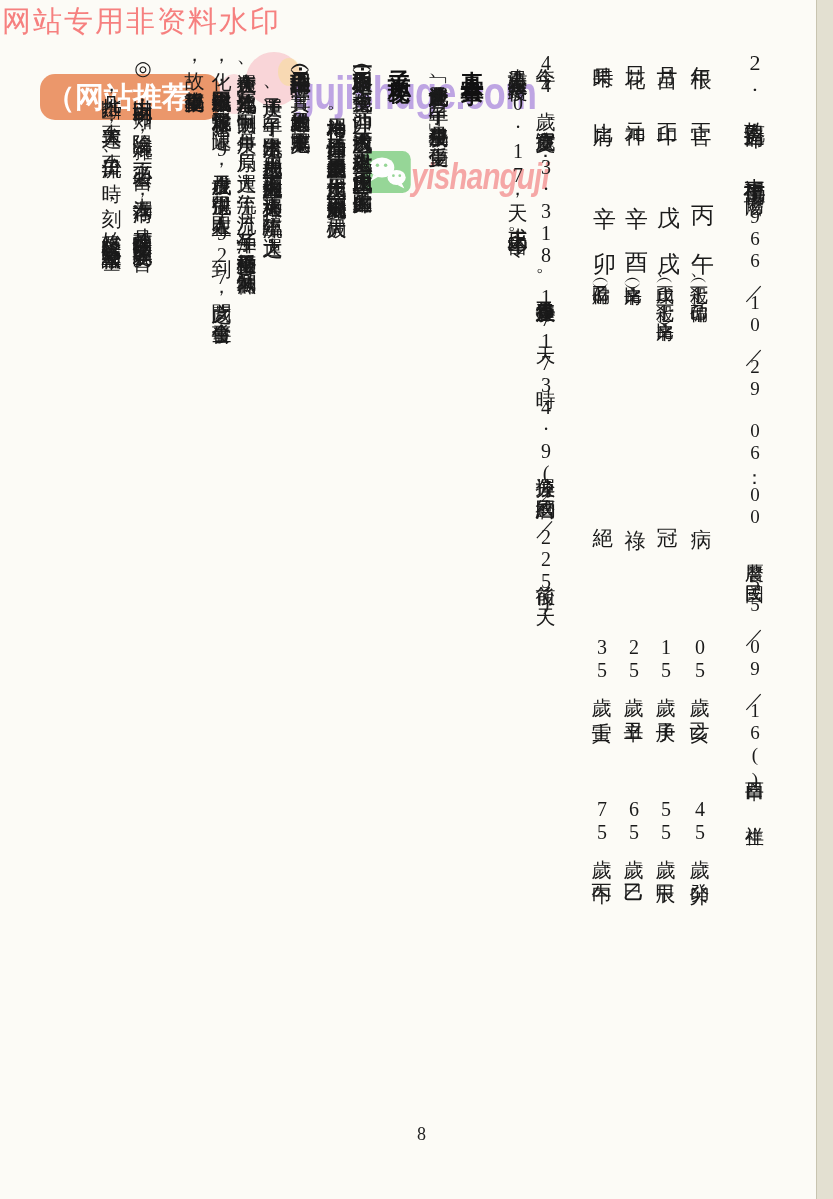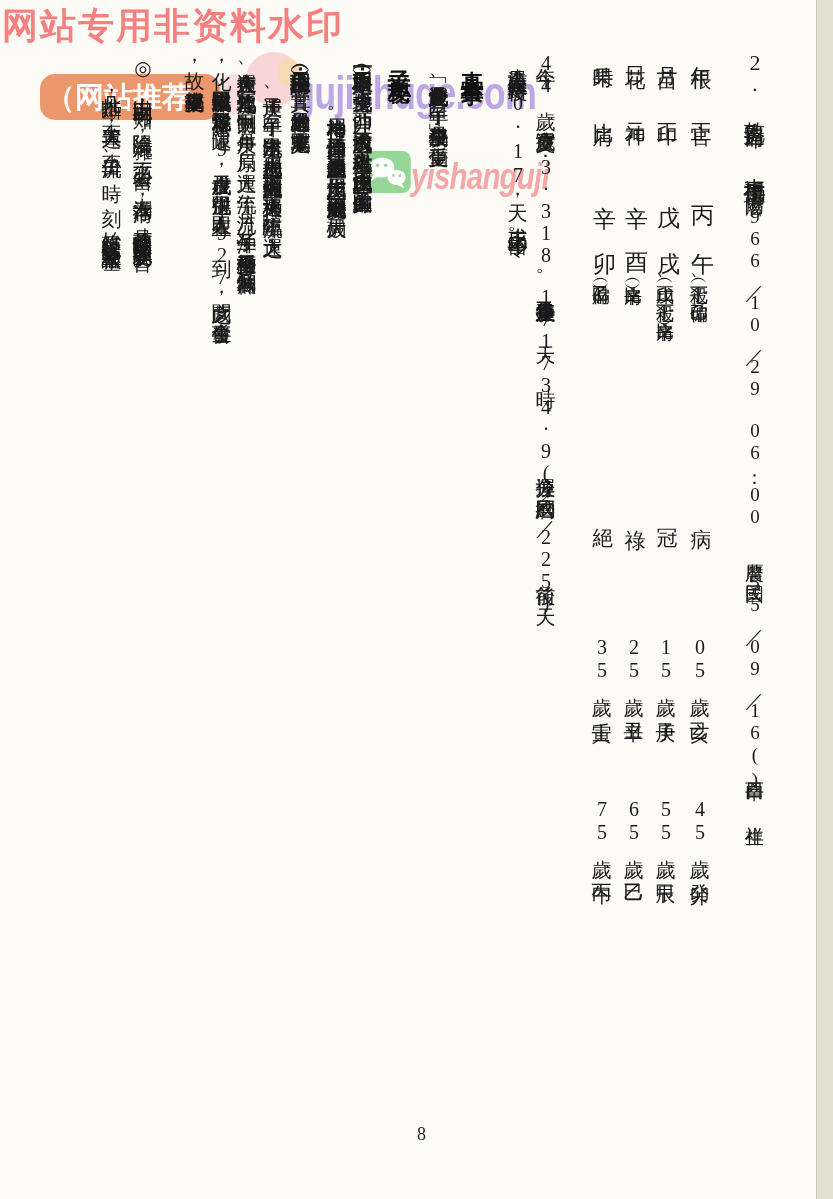--- a/index.html
+++ b/index.html
@@ -22,21 +22,21 @@
   .pillar span{position:absolute;left:0;writing-mode:vertical-rl;text-orientation:upright;
                white-space:nowrap;color:#1a1a1a;}
   .p-label,.p-god,.p-stage{font-size:21px;letter-spacing:2px;}
   .p-stem,.p-branch{font-size:23px;font-weight:500;}
   .p-hidden{font-size:18px;}
   .p-luck{font-size:20px;letter-spacing:1px;}
   .blue{color:#1838c8;}
   .red{color:#d01616;}
   
   .wm-topred{position:absolute;left:2px;top:2px;font-family:"Liberation Sans",sans-serif;
-             font-weight:bold;font-size:36px;letter-spacing:2px;color:rgba(244,106,106,.85);}
+             font-weight:normal;font-size:29px;letter-spacing:2px;color:rgba(244,106,106,.85);}
   .stamp{position:absolute;left:40px;top:74px;width:180px;height:46px;border-radius:15px;
          background:rgba(233,140,92,.9);}
   .stamp-text{position:absolute;left:6px;top:0;width:200px;height:62px;line-height:46px;
               font-family:"Liberation Sans",sans-serif;font-weight:bold;font-size:29px;
               color:#fff;white-space:nowrap;letter-spacing:0px;}
   .stamp-tail{color:rgba(233,140,92,.95);}
   .wm-purple{position:absolute;left:293px;top:66px;font-family:"Liberation Sans",sans-serif;
              font-weight:bold;font-size:46px;color:rgba(152,112,214,.62);
              transform:scaleX(.78);transform-origin:left top;letter-spacing:-1px;}
   .wm-pink{position:absolute;left:411px;top:156px;font-family:"Liberation Sans",sans-serif;

